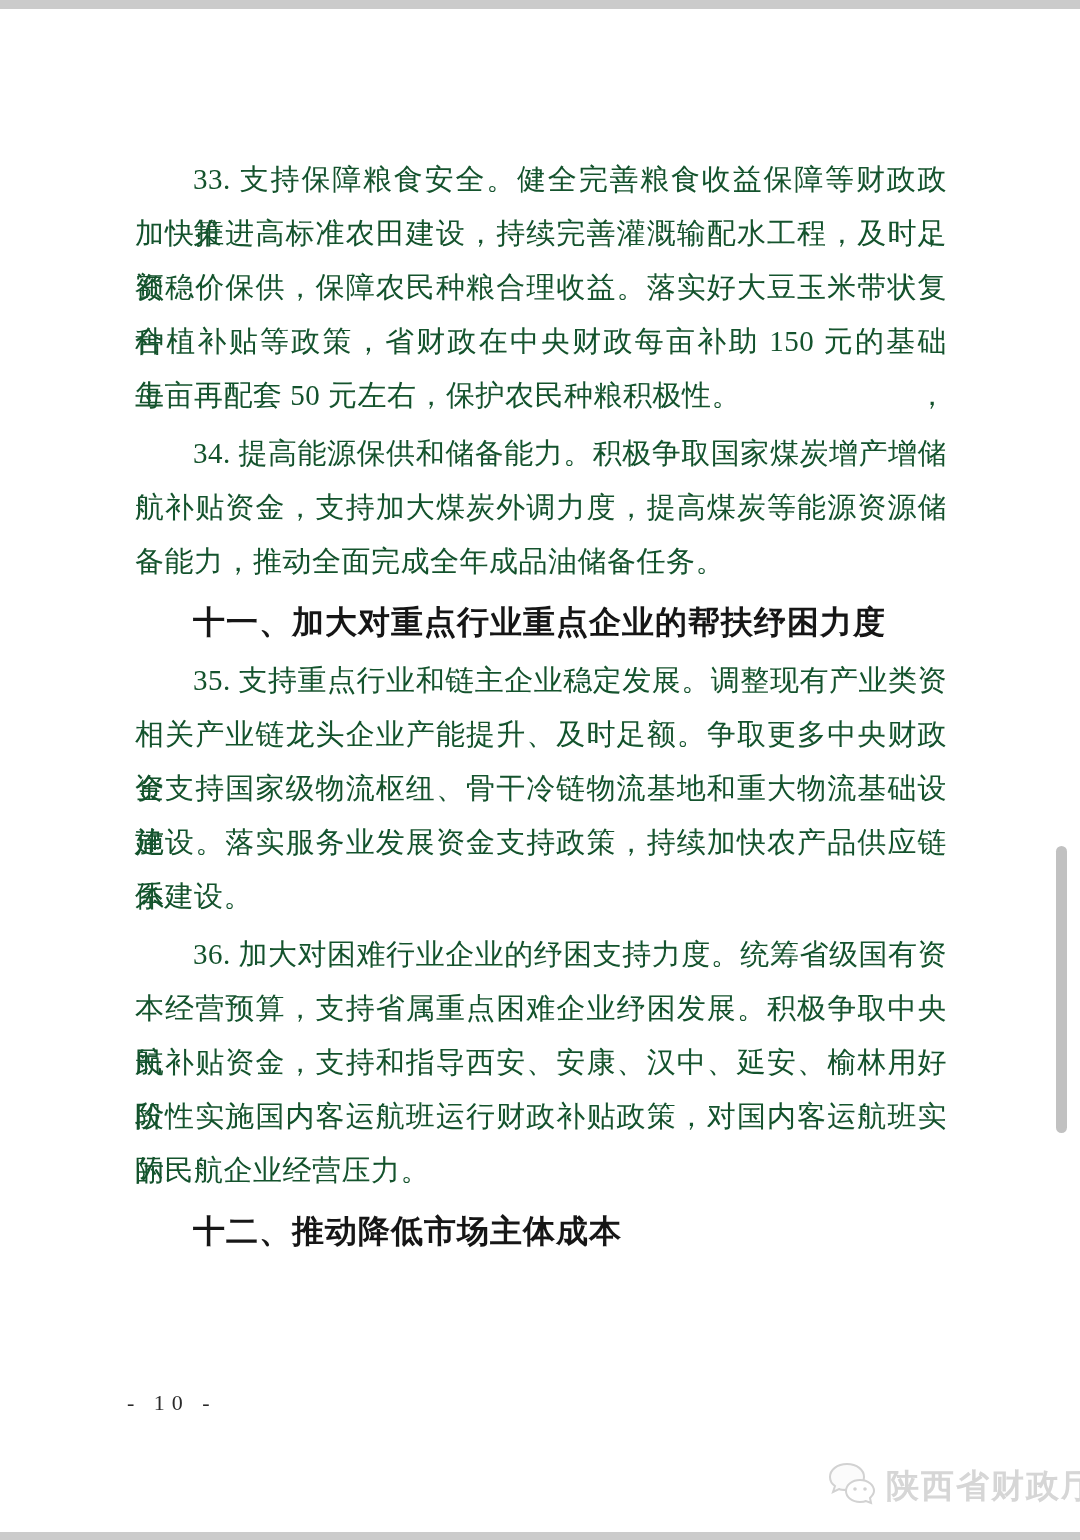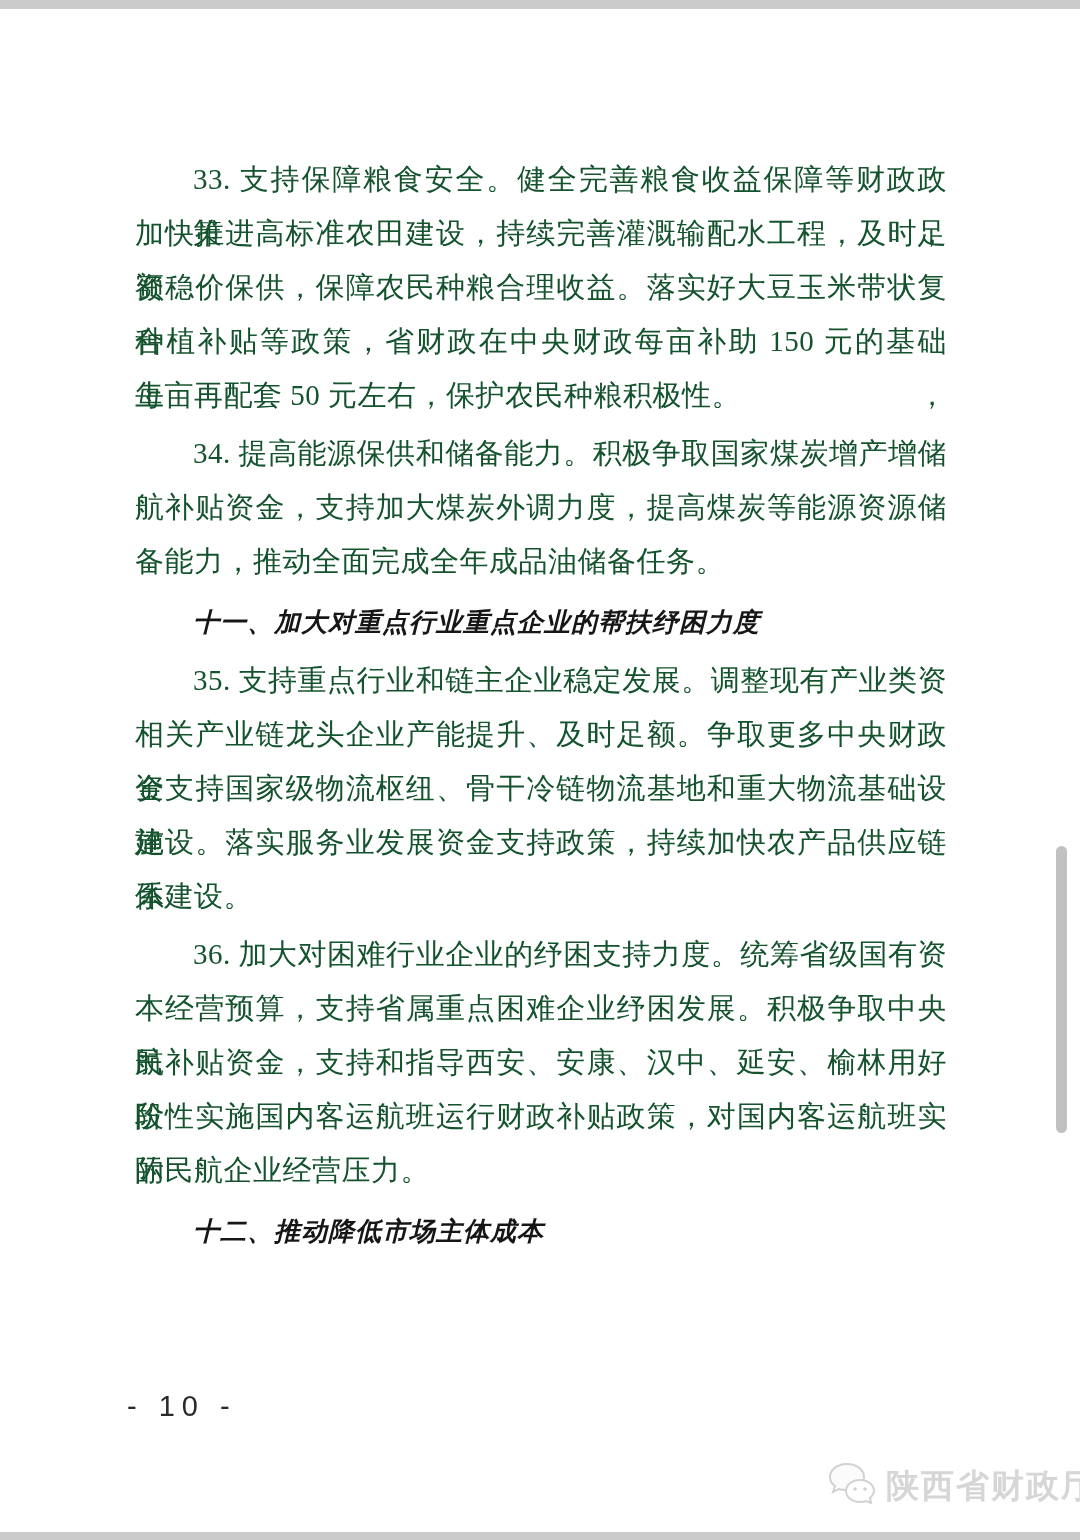--- a/index.html
+++ b/index.html
@@ -36,36 +36,35 @@
     color: #14532d;
     text-align: justify;
     text-align-last: justify;
     letter-spacing: 0.5px;
   }
   .doc-line.indent { padding-left: 58px; }
   .doc-line.last { text-align-last: left; }
   .doc-heading {
     font-family: "Liberation Sans", "DejaVu Sans", sans-serif;
     font-weight: bold;
-    font-size: 26px;
+    font-size: 32px;
     line-height: 54px;
     height: 54px;
     padding-left: 58px;
     color: #161616;
     margin-top: 7px;
     letter-spacing: 1px;
-    font-style: italic;
   }
 
   .page-number {
     position: absolute;
     left: 127px;
     top: 1390px;
-    font-family: Liberation Sans, sans-serif;
-    font-size: 29px;
+    font-family: Liberation Serif, serif;
+    font-size: 22px;
     color: #2a2a2a;
     letter-spacing: 7px;
   }
 
   .watermark {
     position: absolute;
     left: 826px;
     top: 1460px;
     display: flex;
     align-items: center;

